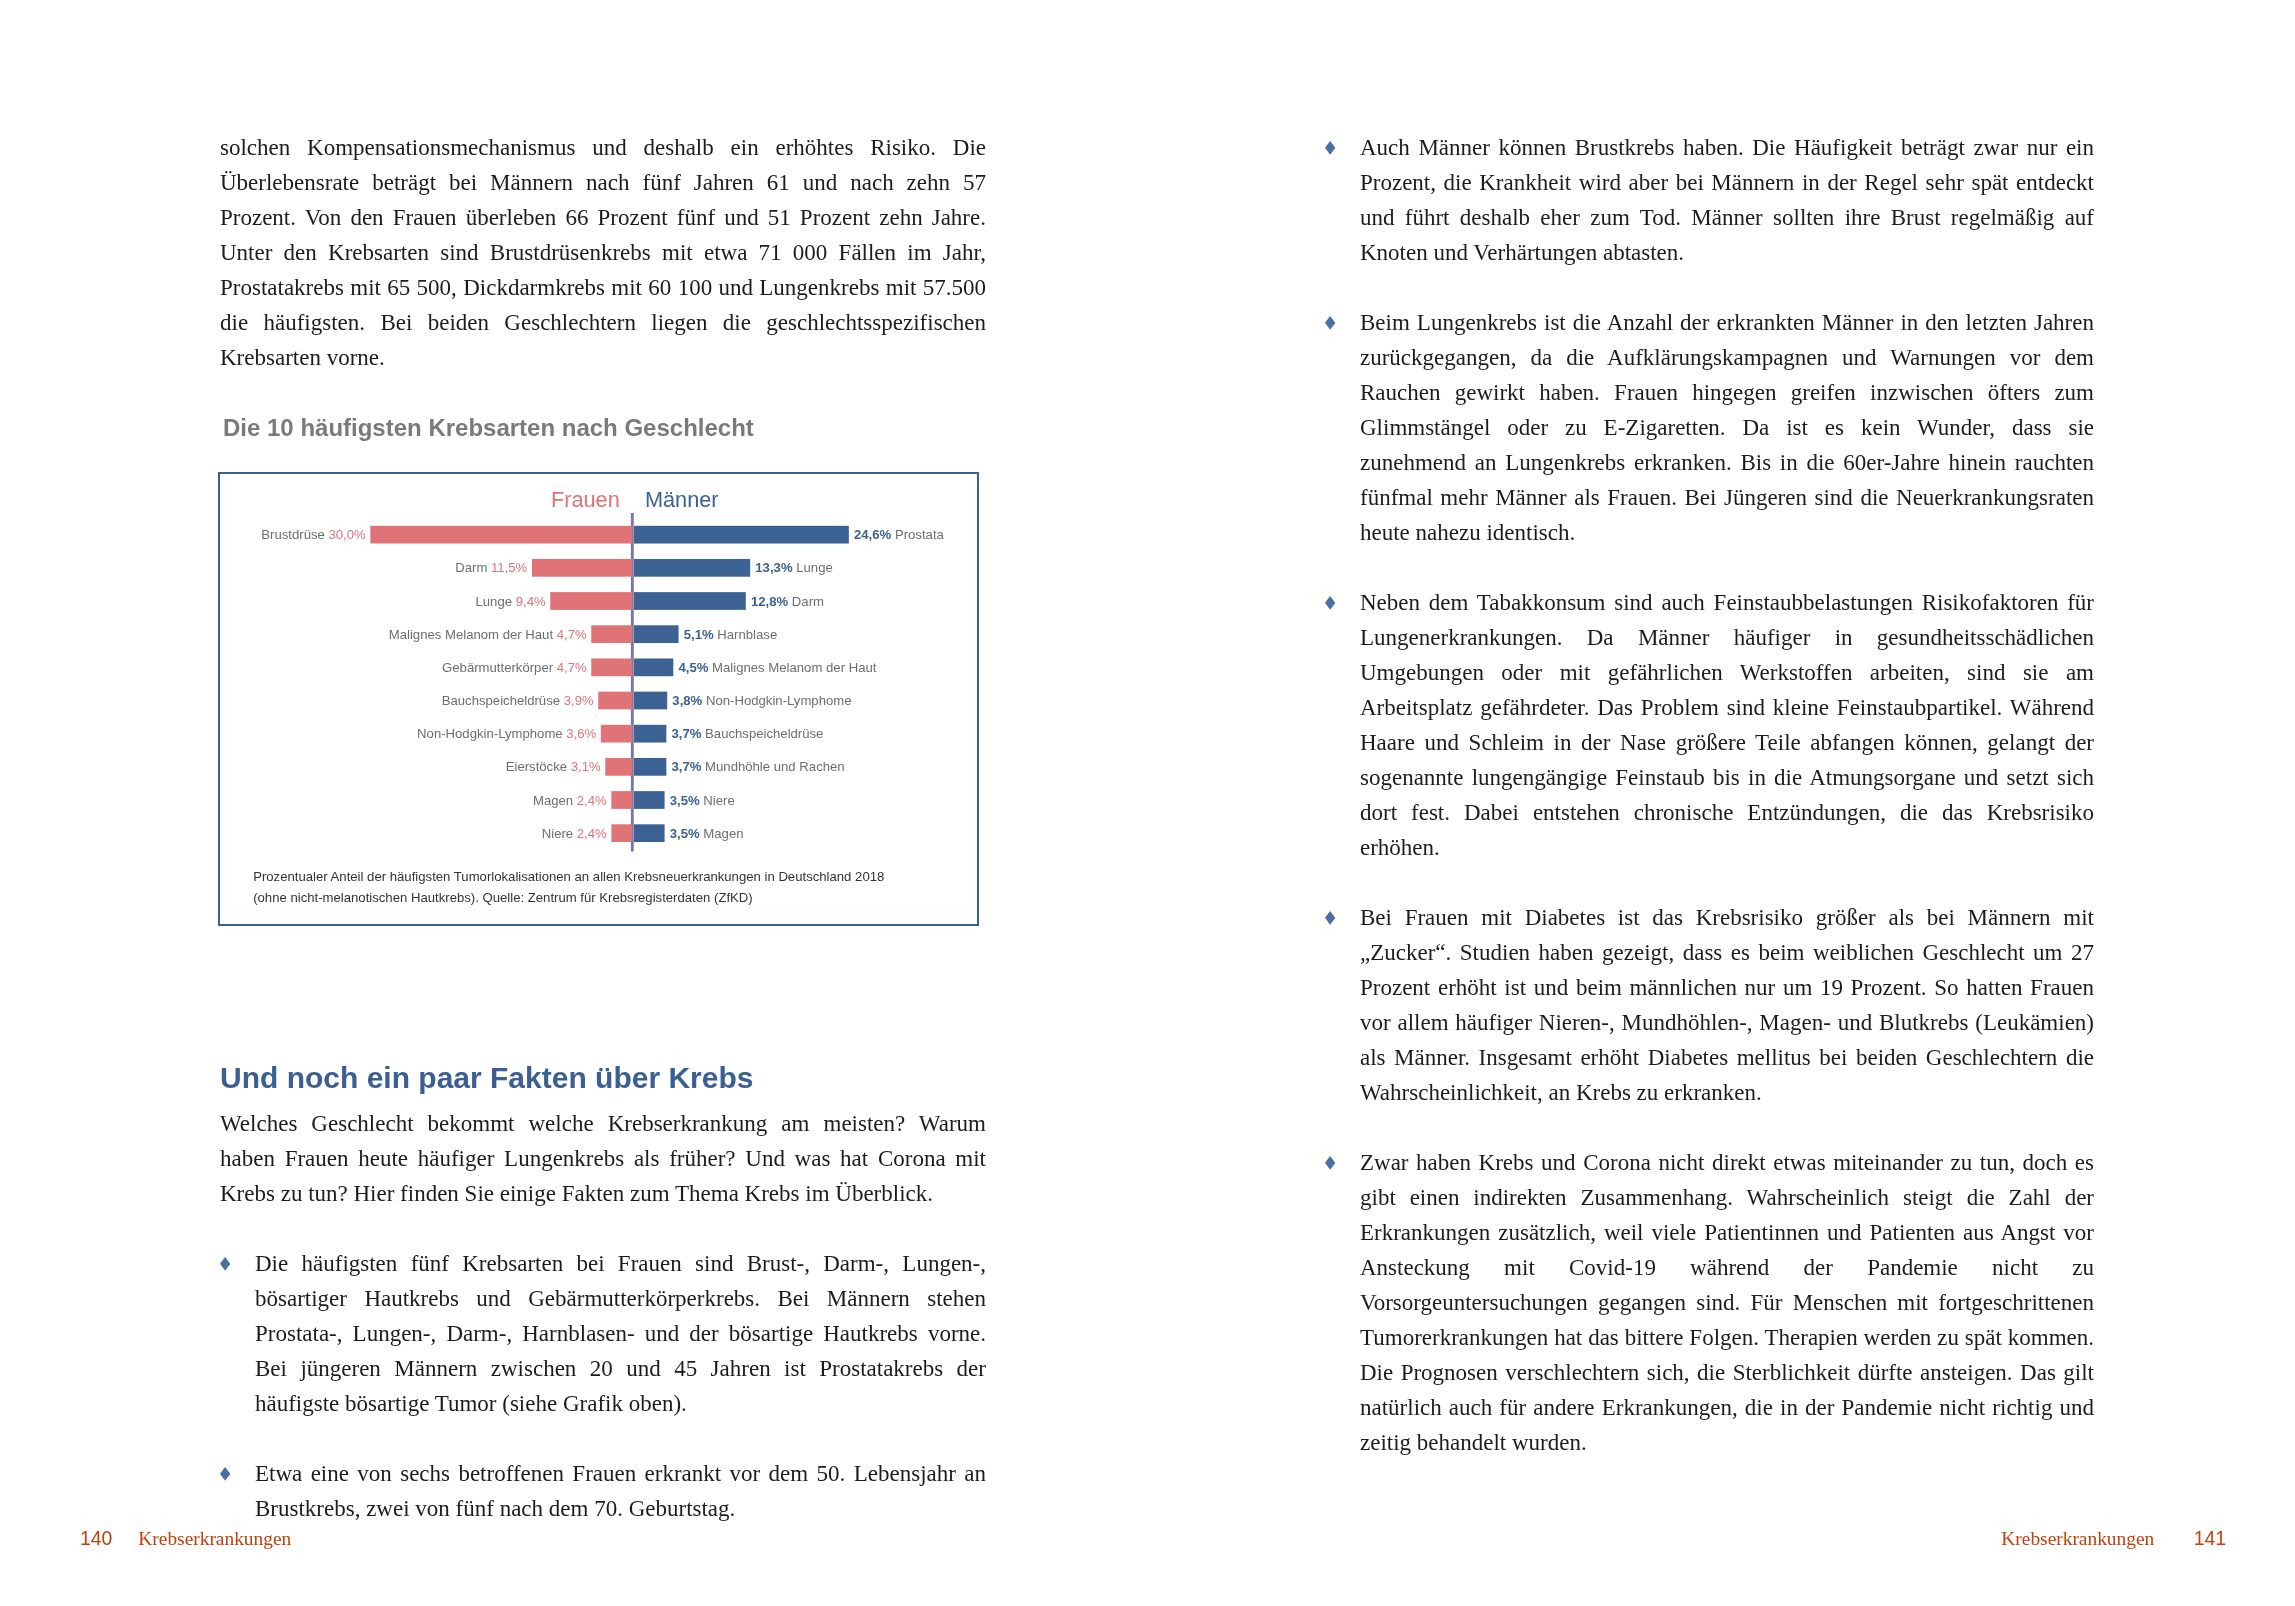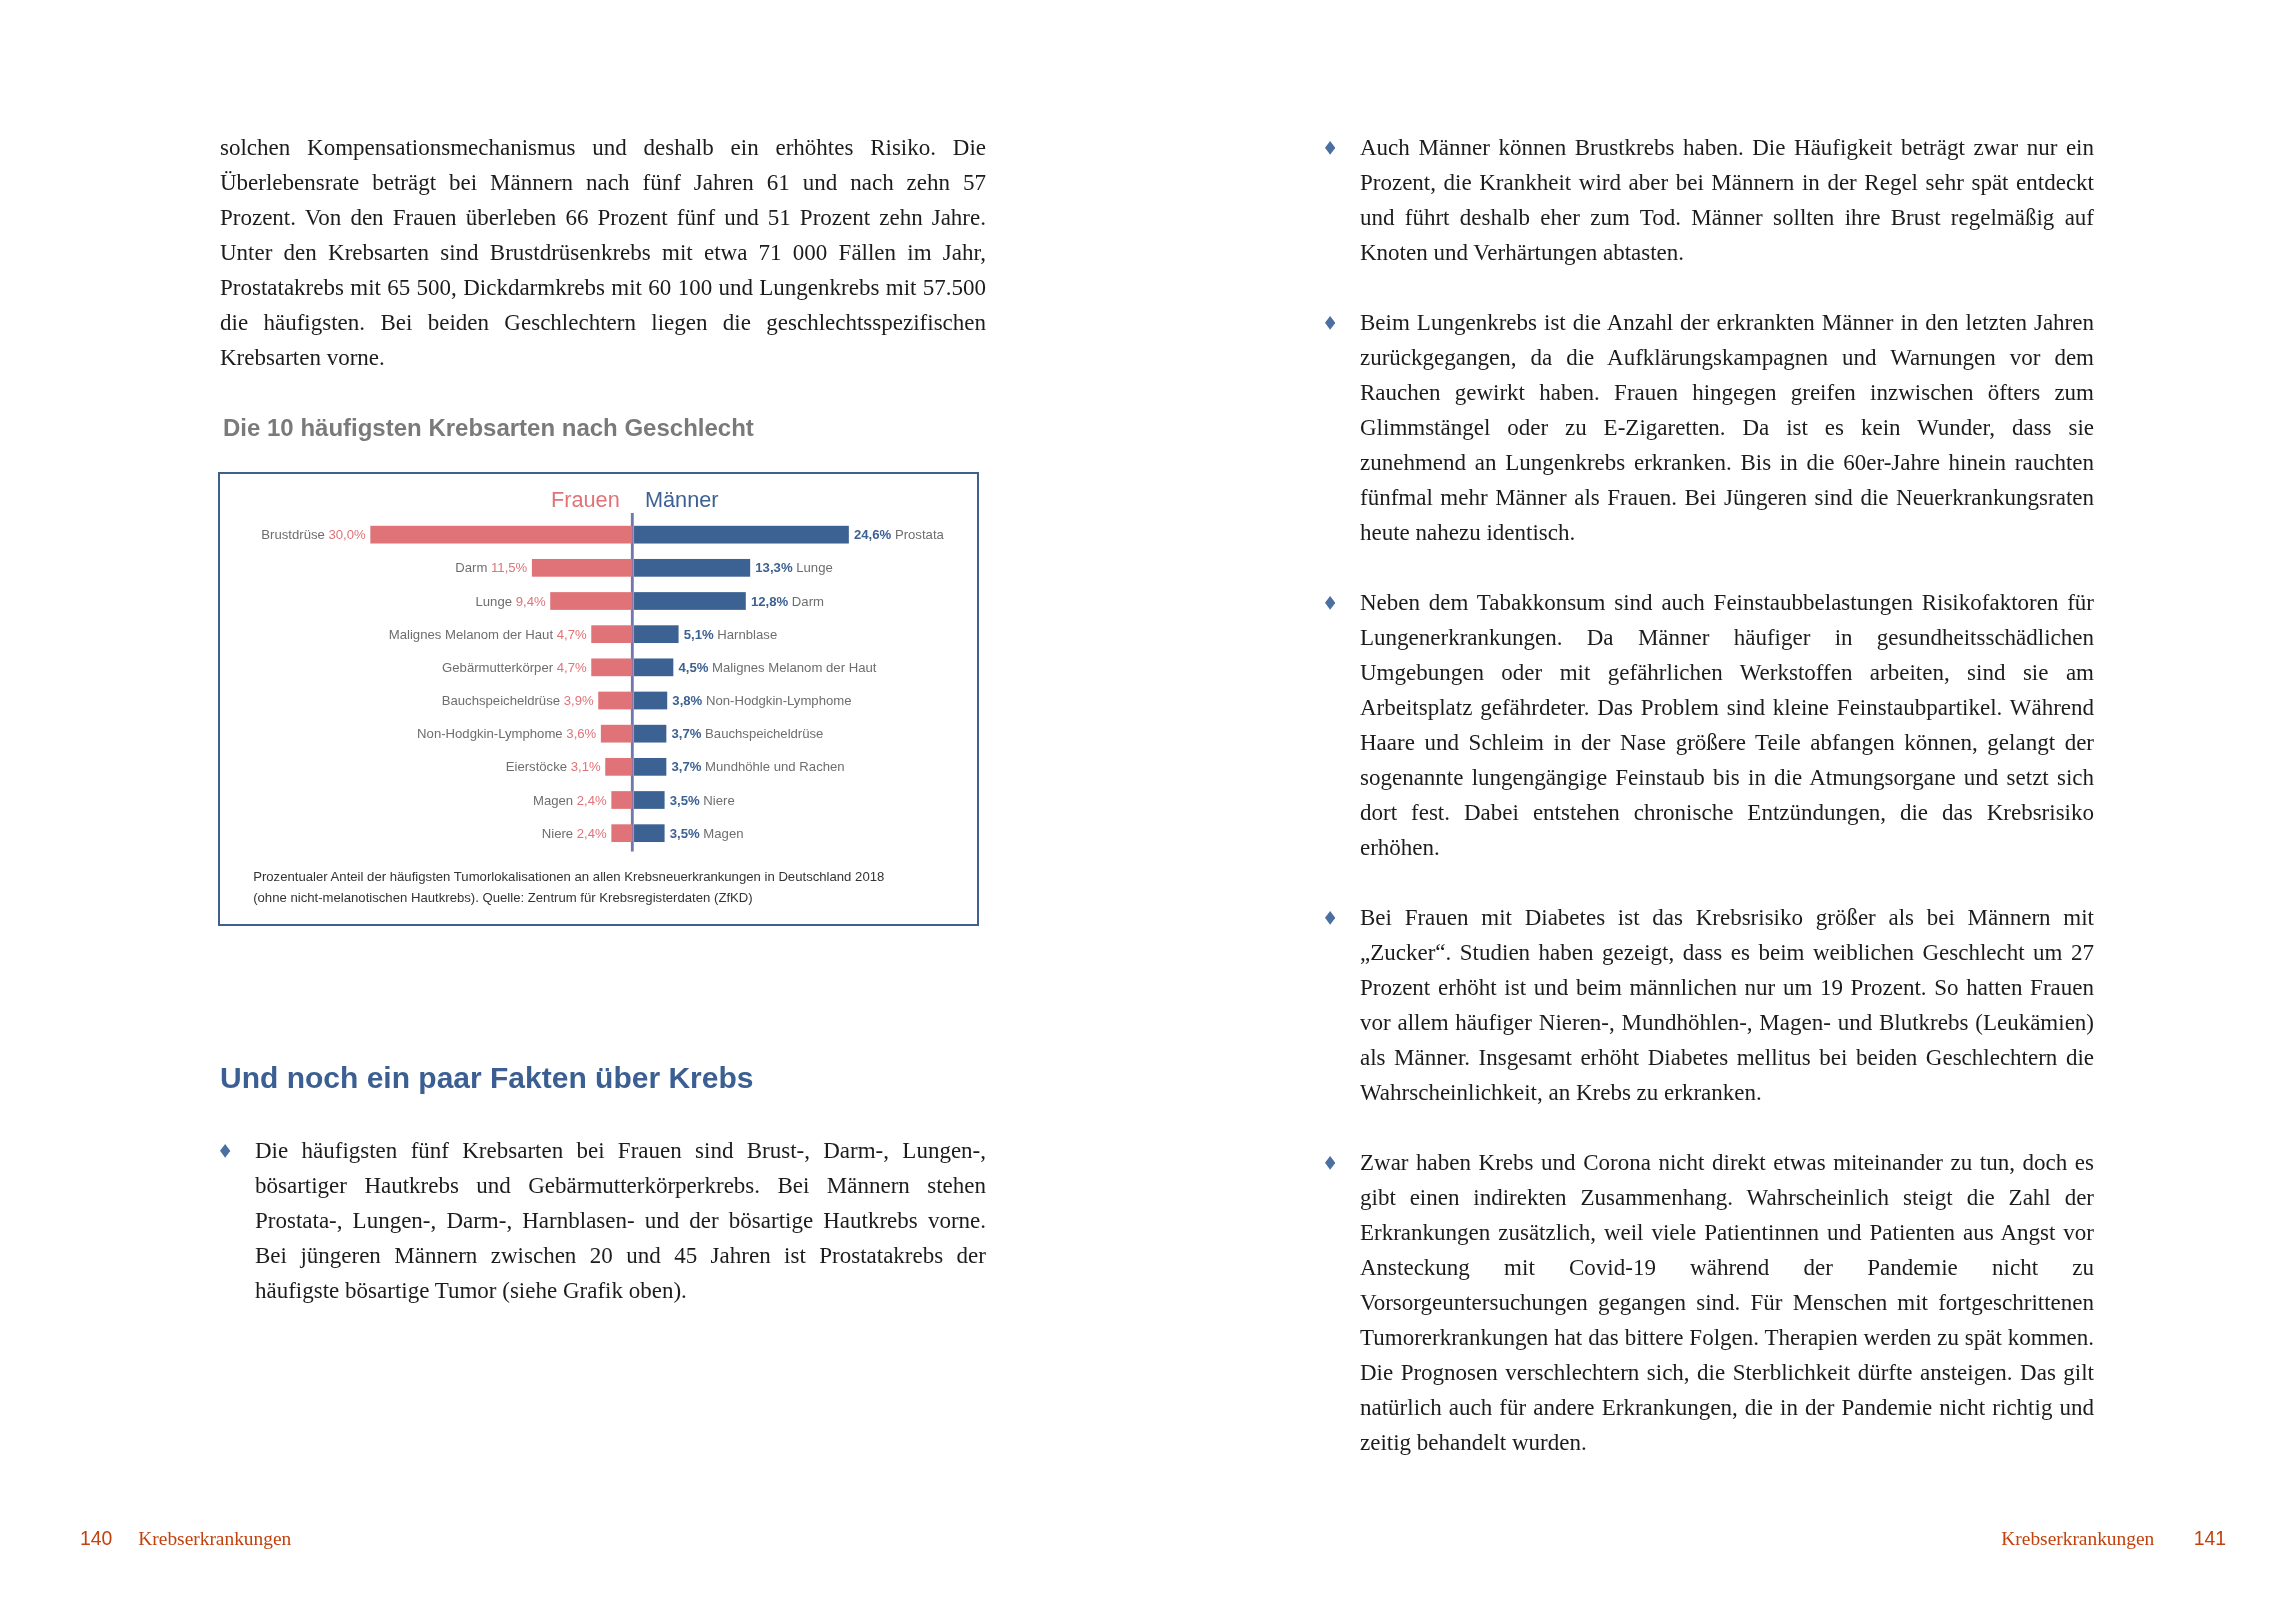--- a/index.html
+++ b/index.html
@@ -77,24 +77,28 @@
       <text x="786.445" y="578" text-anchor="start" font-size="23" font-family="Liberation Sans, sans-serif"><tspan fill="#3c6193" font-weight="bold">3,5% </tspan><tspan fill="#6e6e6e">Niere</tspan></text>
       <rect x="724" y="612.5" width="53.445" height="31" fill="#3c6193"></rect>
       <text x="786.445" y="636" text-anchor="start" font-size="23" font-family="Liberation Sans, sans-serif"><tspan fill="#3c6193" font-weight="bold">3,5% </tspan><tspan fill="#6e6e6e">Magen</tspan></text>
       <text x="58" y="712" fill="#333333" font-size="23" font-family="Liberation Sans, sans-serif">Prozentualer Anteil der häufigsten Tumorlokalisationen an allen Krebsneuerkrankungen in Deutschland 2018</text>
       <text x="58" y="748" fill="#333333" font-size="23" font-family="Liberation Sans, sans-serif">(ohne nicht-melanotischen Hautkrebs). Quelle: Zentrum für Krebsregisterdaten (ZfKD)</text>
     </svg>
 </div>
 
 <div class="col serif" style="left:220px; top:1027px;margin-top:31px;">
   <h2 class="section-heading sans">Und noch ein paar Fakten über Krebs</h2>
+  <p style="margin-top:8px;">Welches Geschlecht bekommt welche Krebserkrankung am meisten? Warum haben Frauen heute häufiger Lungenkrebs als früher? Und was hat Corona mit Krebs zu tun? Hier finden Sie einige Fakten zum Thema Krebs im Überblick.</p>
   <ul class="bullets" id="left-bullets">
       <li><svg class="diamond" viewBox="0 0 18 24">
           <polygon points="9,0 18,12 9,24 0,12" fill="#4a6fa0"></polygon>
         </svg><span>Die häufigsten fünf Krebsarten bei Frauen sind Brust-, Darm-, Lungen-, bösartiger Hautkrebs und Gebärmutterkörperkrebs. Bei Männern stehen Prostata-, Lungen-, Darm-, Harnblasen- und der bösartige Hautkrebs vorne. Bei jüngeren Männern zwischen 20 und 45 Jahren ist Prostatakrebs der häufigste bösartige Tumor (siehe Grafik oben).</span></li>
+      <li><svg class="diamond" viewBox="0 0 18 24">
+          <polygon points="9,0 18,12 9,24 0,12" fill="#4a6fa0"></polygon>
+        </svg><span>Etwa eine von sechs betroffenen Frauen erkrankt vor dem 50. Lebensjahr an Brustkrebs, zwei von fünf nach dem 70. Geburtstag.</span></li>
     </ul>
 </div>
 
 <div class="footer sans" style="left:80px;">
   <span class="num">140</span>
   <span class="chap" style="margin-left:20.6px;">Krebserkrankungen</span>
 </div>
 
 <div id="right-col" class="col serif">
   <ul class="bullets" id="right-bullets">

